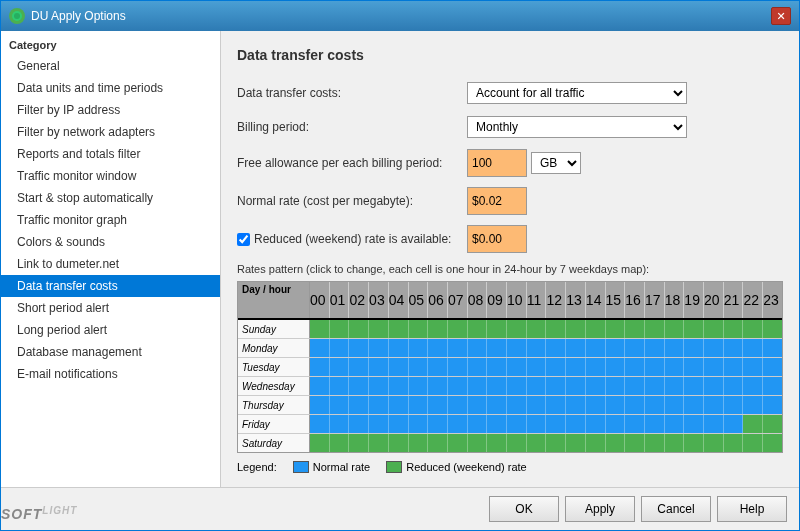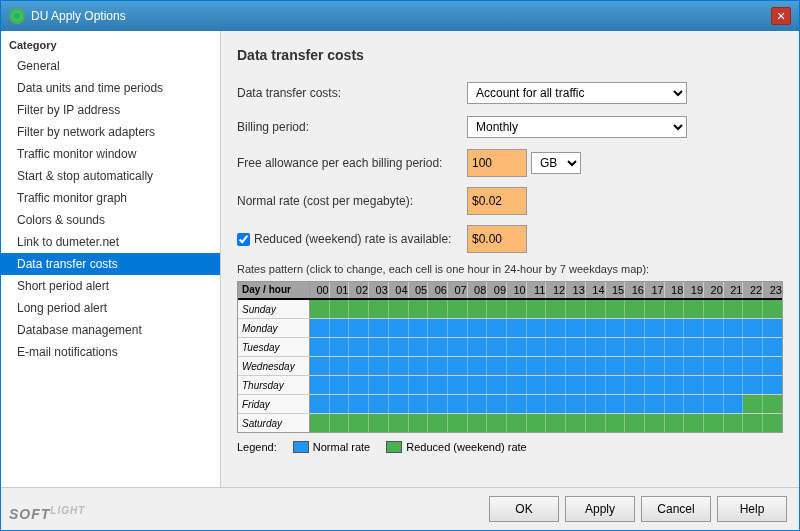--- a/index.html
+++ b/index.html
@@ -172,23 +172,23 @@
       font-size: 10px;
       font-weight: bold;
       border-right: 1px solid #999;
     }
     .hours-header {
       display: flex;
       flex: 1;
     }
     .hour-label {
       flex: 1;
-      text-align: right;
-      font-size: 11px;
-      padding: 2px 0;
+      text-align: left;
+      font-size: 14px;
+      padding: 10px 0;
       border-right: 1px solid #ccc;
     }
     .hour-label:last-child {
       border-right: none;
     }
     .grid-row {
       display: flex;
       border-bottom: 1px solid #ccc;
     }
     .grid-row:last-child {
@@ -258,21 +258,21 @@
       min-width: 70px;
       border: 1px solid #999;
       background: linear-gradient(to bottom, #f8f8f8, #e0e0e0);
       font-size: 12px;
       cursor: pointer;
       padding: 2px 12px;
     }
     .softlight-logo {
       position: absolute;
       bottom: 8px;
-      left: 8px;
+      left: 0;
       font-size: 13px;
       font-weight: bold;
       color: #aaa;
       font-style: italic;
       letter-spacing: 1px;
     }
   </style>
 </head>
 <body>
 
@@ -293,20 +293,21 @@
 
   <div class="main-content">
 
     <div class="sidebar">
       <div class="sidebar-category">Category</div>
       <div id="sidebar-items-container">
           <div class="sidebar-item">General</div>
           <div class="sidebar-item">Data units and time periods</div>
           <div class="sidebar-item">Filter by IP address</div>
           <div class="sidebar-item">Filter by network adapters</div>
+          <div class="sidebar-item">Reports and totals filter</div>
           <div class="sidebar-item">Traffic monitor window</div>
           <div class="sidebar-item">Start &amp; stop automatically</div>
           <div class="sidebar-item">Traffic monitor graph</div>
           <div class="sidebar-item">Colors &amp; sounds</div>
           <div class="sidebar-item">Link to dumeter.net</div>
           <div class="sidebar-item active">Data transfer costs</div>
           <div class="sidebar-item">Short period alert</div>
           <div class="sidebar-item">Long period alert</div>
           <div class="sidebar-item">Database management</div>
           <div class="sidebar-item">E-mail notifications</div>

